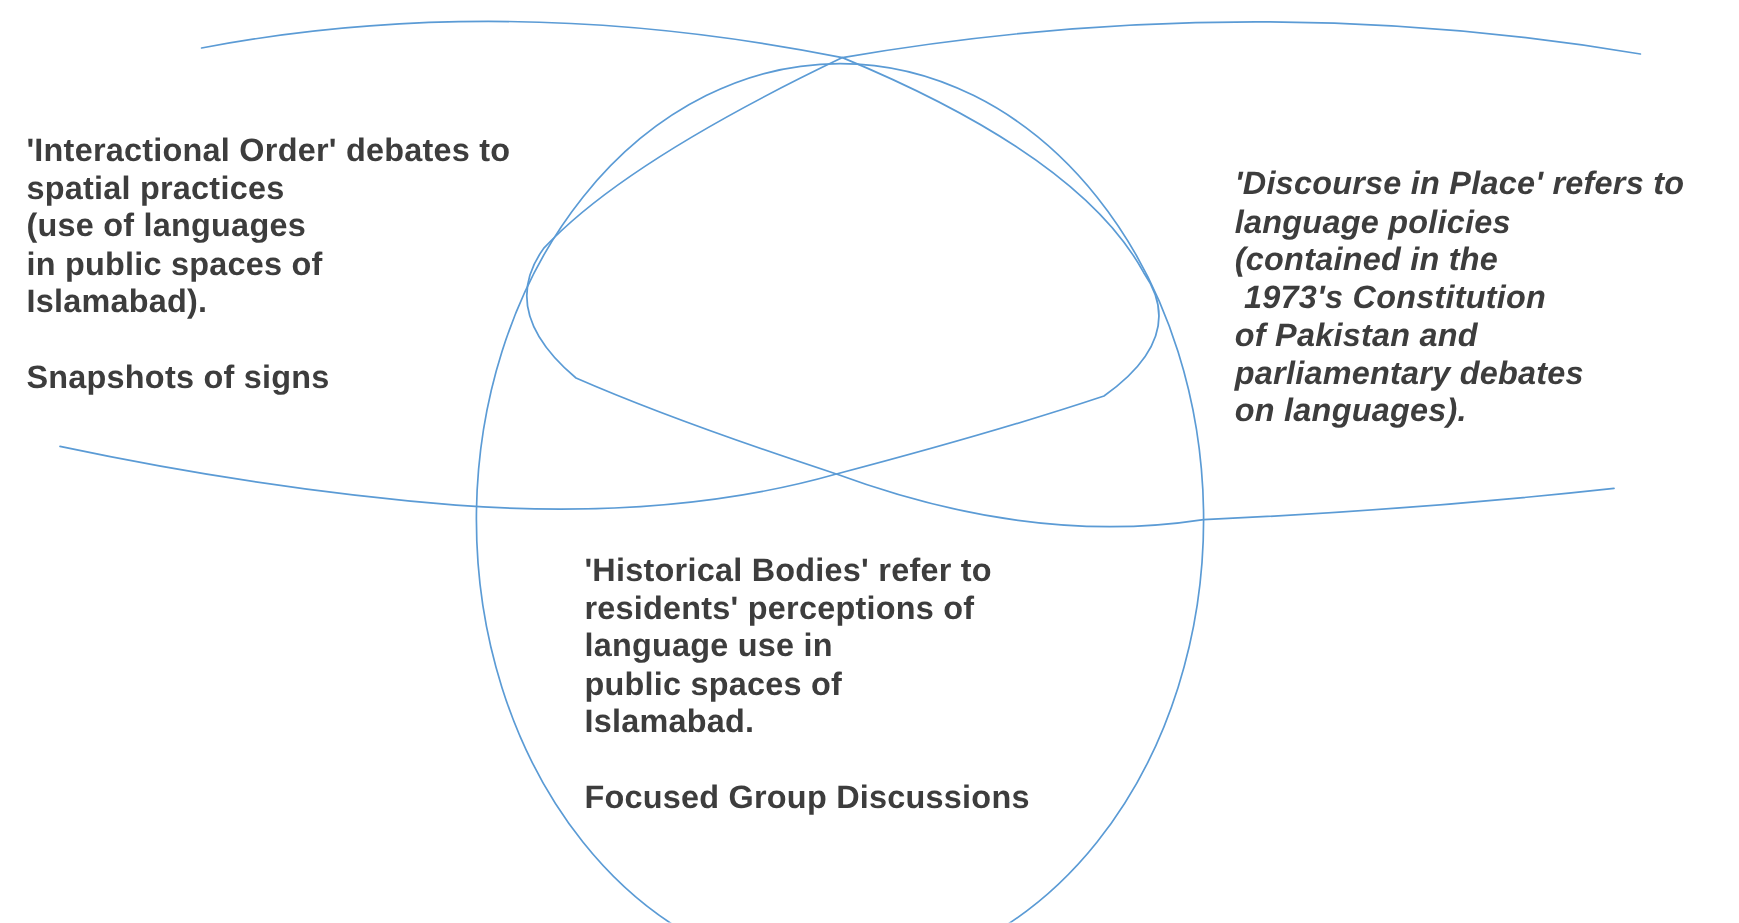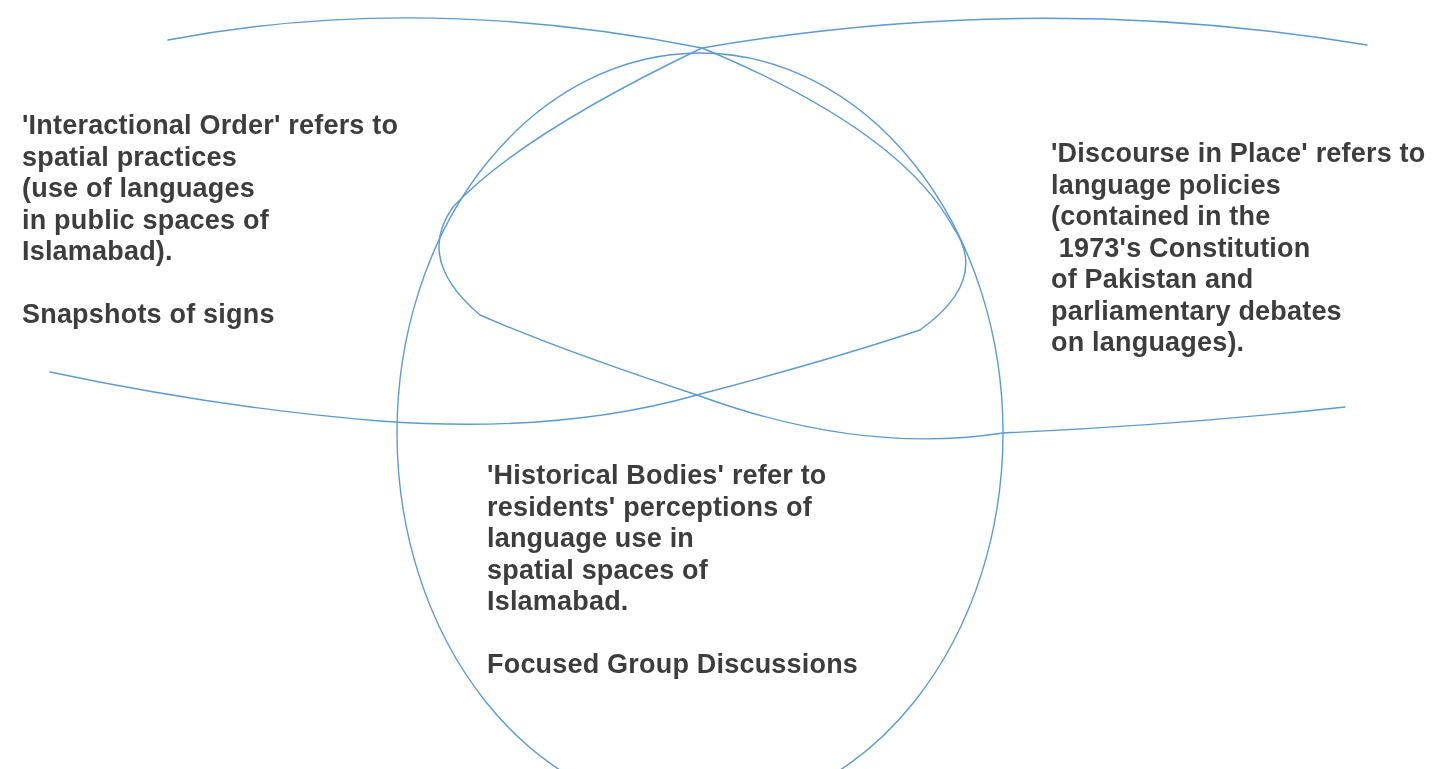--- a/index.html
+++ b/index.html
@@ -30,21 +30,21 @@
     position: absolute;
     color: #3d3d3d;
     font-weight: bold;
     font-size: 27px;
     line-height: 31.5px;
     white-space: pre-wrap;
     letter-spacing: 0.2px;
   }
   .label-left   { left: 22px;   top: 110px; }
   .label-center { left: 485px;  top: 179px; }
-  .label-right  { left: 1051px; top: 138px; }
+  .label-right  { left: 1029px; top: 138px; font-style: italic; }
   .label-bottom { left: 487px;  top: 460px; }
 </style>
 </head>
 <body>
 
 <div class="canvas">
 
   <svg class="venn-svg" width="1449" height="769" viewBox="0 0 1449 769">
 
     <ellipse cx="700" cy="433" rx="303" ry="380"></ellipse>
@@ -59,38 +59,38 @@
 
     <path d="M 1367 45
              Q 1040 -10 702 48
              Q 520 135 453 207
              Q 415 260 480 315
              Q 560 350 697 395
              Q 860 455 1003 433
              Q 1180 425 1345 407"></path>
   </svg>
 
-  <div class="label label-left">'Interactional Order' refers to
+  <div class="label label-left">'Interactional Order' debates to
 spatial practices
 (use of languages
 in public spaces of
 Islamabad).
 
 Snapshots of signs</div>
 
 
   <div class="label label-right">'Discourse in Place' refers to
 language policies
 (contained in the
  1973's Constitution
 of Pakistan and
 parliamentary debates
 on languages).</div>
 
   <div class="label label-bottom">'Historical Bodies' refer to
 residents' perceptions of
 language use in
-spatial spaces of
+public spaces of
 Islamabad.
 
 Focused Group Discussions</div>
 
 </div>
 
 </body></html>

